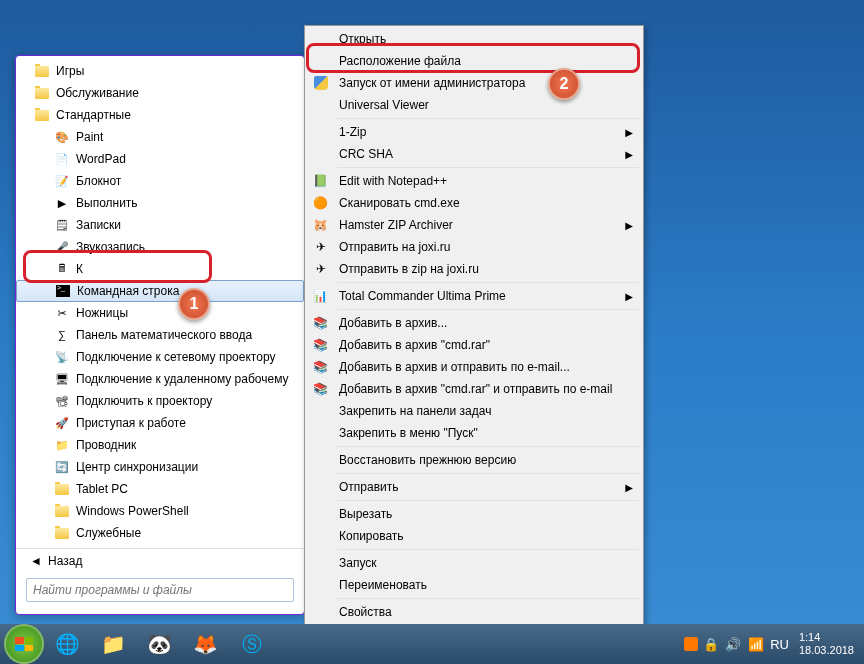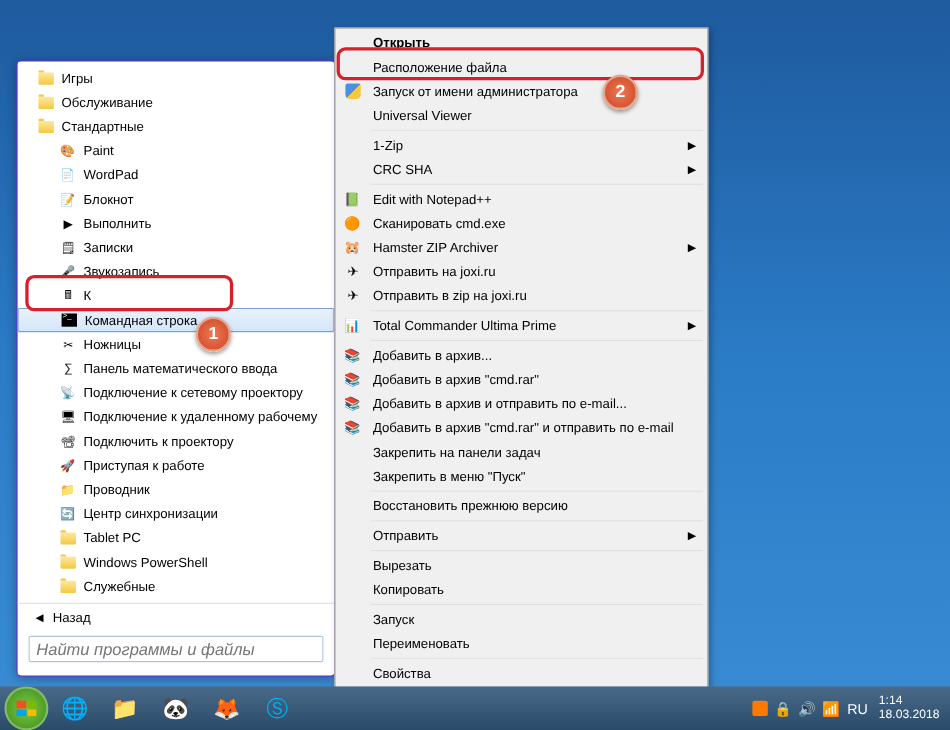--- a/index.html
+++ b/index.html
@@ -9,25 +9,25 @@
     .menu-list { padding: 4px 0; height: 488px; overflow: hidden; }
     .menu-item { display: flex; align-items: center; height: 22px; padding: 0 4px 0 18px; font-size: 12px; color: #000; cursor: default; position: relative; }
     .menu-item.sub { padding-left: 38px; }
     .menu-item.selected { background: linear-gradient(#e8f1fb, #d4e6f9); border: 1px solid #7da2ce; border-radius: 2px; }
     .menu-item .ico { width: 16px; height: 16px; margin-right: 6px; display: inline-flex; align-items: center; justify-content: center; font-size: 11px; }
     .folder-ico { background: linear-gradient(#fde89f, #f5c842); border-radius: 1px; width: 14px; height: 11px; position: relative; }
     .folder-ico::before { content: ''; position: absolute; top: -2px; left: 0; width: 5px; height: 2px; background: #f5c842; border-radius: 1px 1px 0 0; }
     .back-item { display: flex; align-items: center; height: 24px; padding: 0 10px 0 32px; font-size: 12px; border-top: 1px solid #e0e0e0; margin-top: 4px; }
     .back-arrow { position: absolute; left: 14px; font-size: 12px; }
     .search-box { margin: 6px 10px; }
-    .search-box input { width: 100%; height: 24px; padding: 0 6px; font-size: 15px; font-style: italic; color: #888; border: 1px solid #b0c4de; border-radius: 2px; background: #fff; }
+    .search-box input { width: 100%; height: 24px; padding: 0 6px; font-size: 12px; font-style: italic; color: #888; border: 1px solid #b0c4de; border-radius: 2px; background: #fff; }
     
     .context-menu { position: absolute; left: 304px; top: 25px; width: 340px; background: #f0f0f0; border: 1px solid #979797; box-shadow: 2px 2px 6px rgba(0,0,0,.3); padding: 2px; }
     .ctx-item { display: flex; align-items: center; height: 22px; padding: 0 8px 0 2px; font-size: 12px; position: relative; }
-    .ctx-item.bold span.lbl { font-weight: bold; }
+    .ctx-item.bold span.lbl { font-weight: normal; }
     .ctx-icon { width: 24px; height: 20px; margin-right: 6px; display: inline-flex; align-items: center; justify-content: center; font-size: 12px; }
     .ctx-sep { height: 1px; background: #e0e0e0; margin: 2px 2px 2px 30px; }
     .ctx-arrow { position: absolute; right: 8px; font-size: 10px; }
     
     .highlight-box { position: absolute; border: 3px solid #d6202a; border-radius: 8px; pointer-events: none; }
     .hl1 { left: 23px; top: 250px; width: 189px; height: 33px; }
     .hl2 { left: 306px; top: 43px; width: 334px; height: 30px; }
     .badge { position: absolute; width: 32px; height: 32px; border-radius: 50%; background: radial-gradient(#f07850, #c8472a); color: #fff; display: flex; align-items: center; justify-content: center; font-size: 16px; font-weight: bold; box-shadow: 0 2px 4px rgba(0,0,0,.4); border: 2px solid #e8a58c; }
     .b1 { left: 178px; top: 288px; }
     .b2 { left: 548px; top: 68px; }

